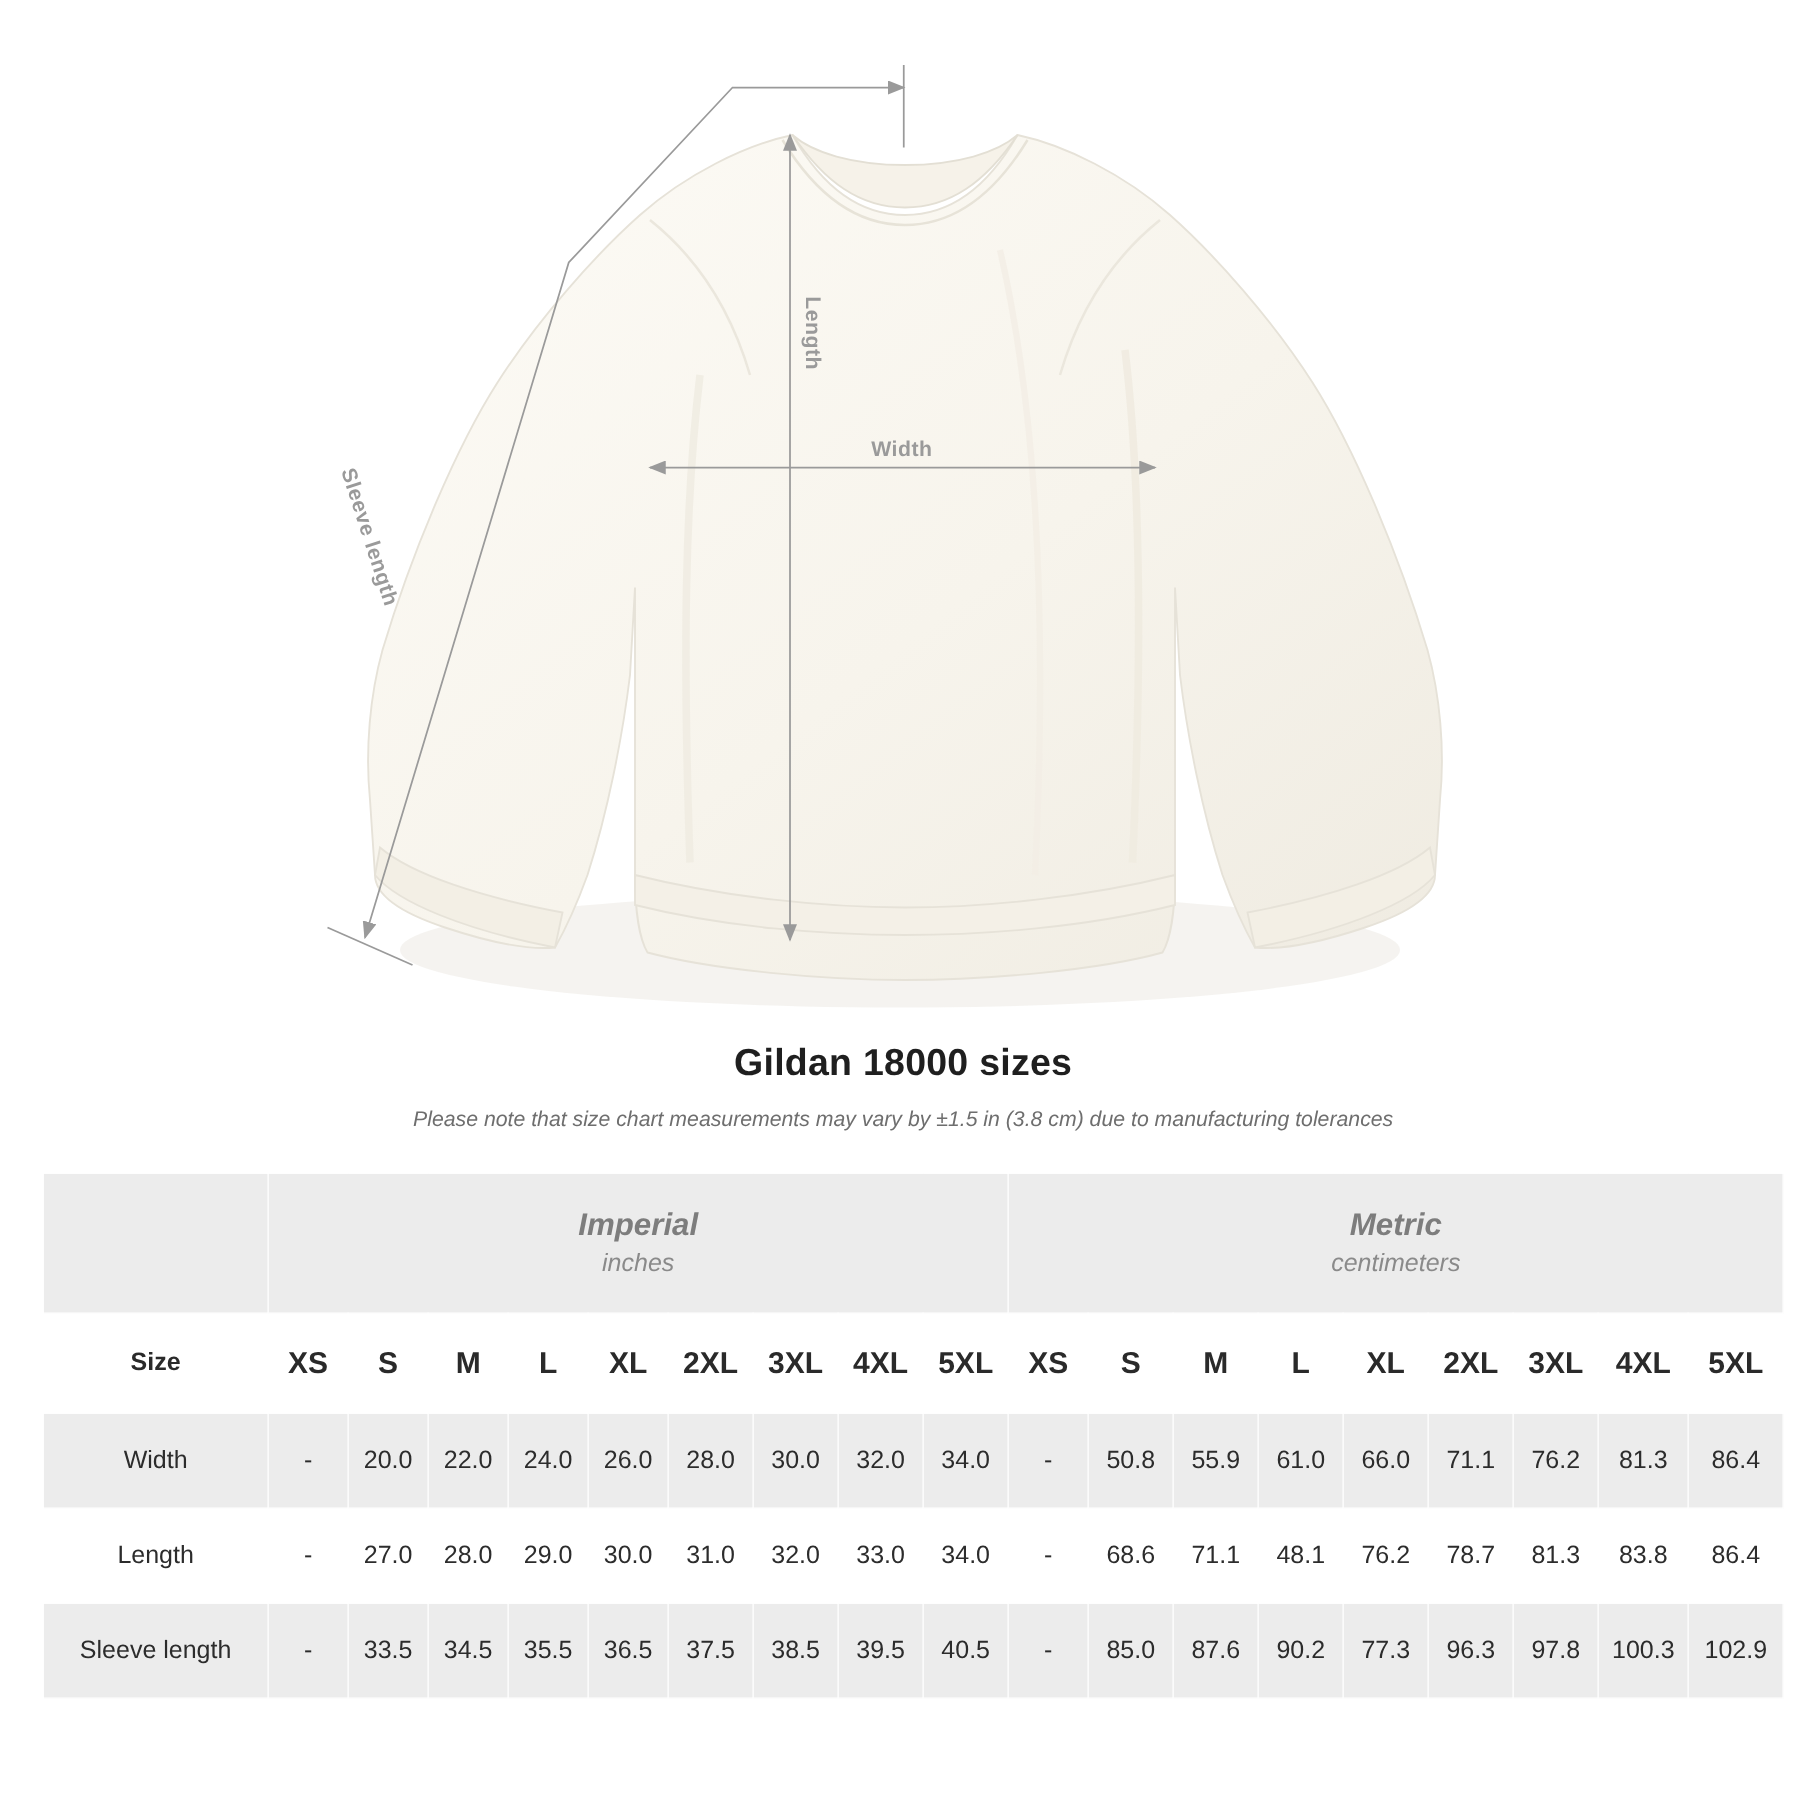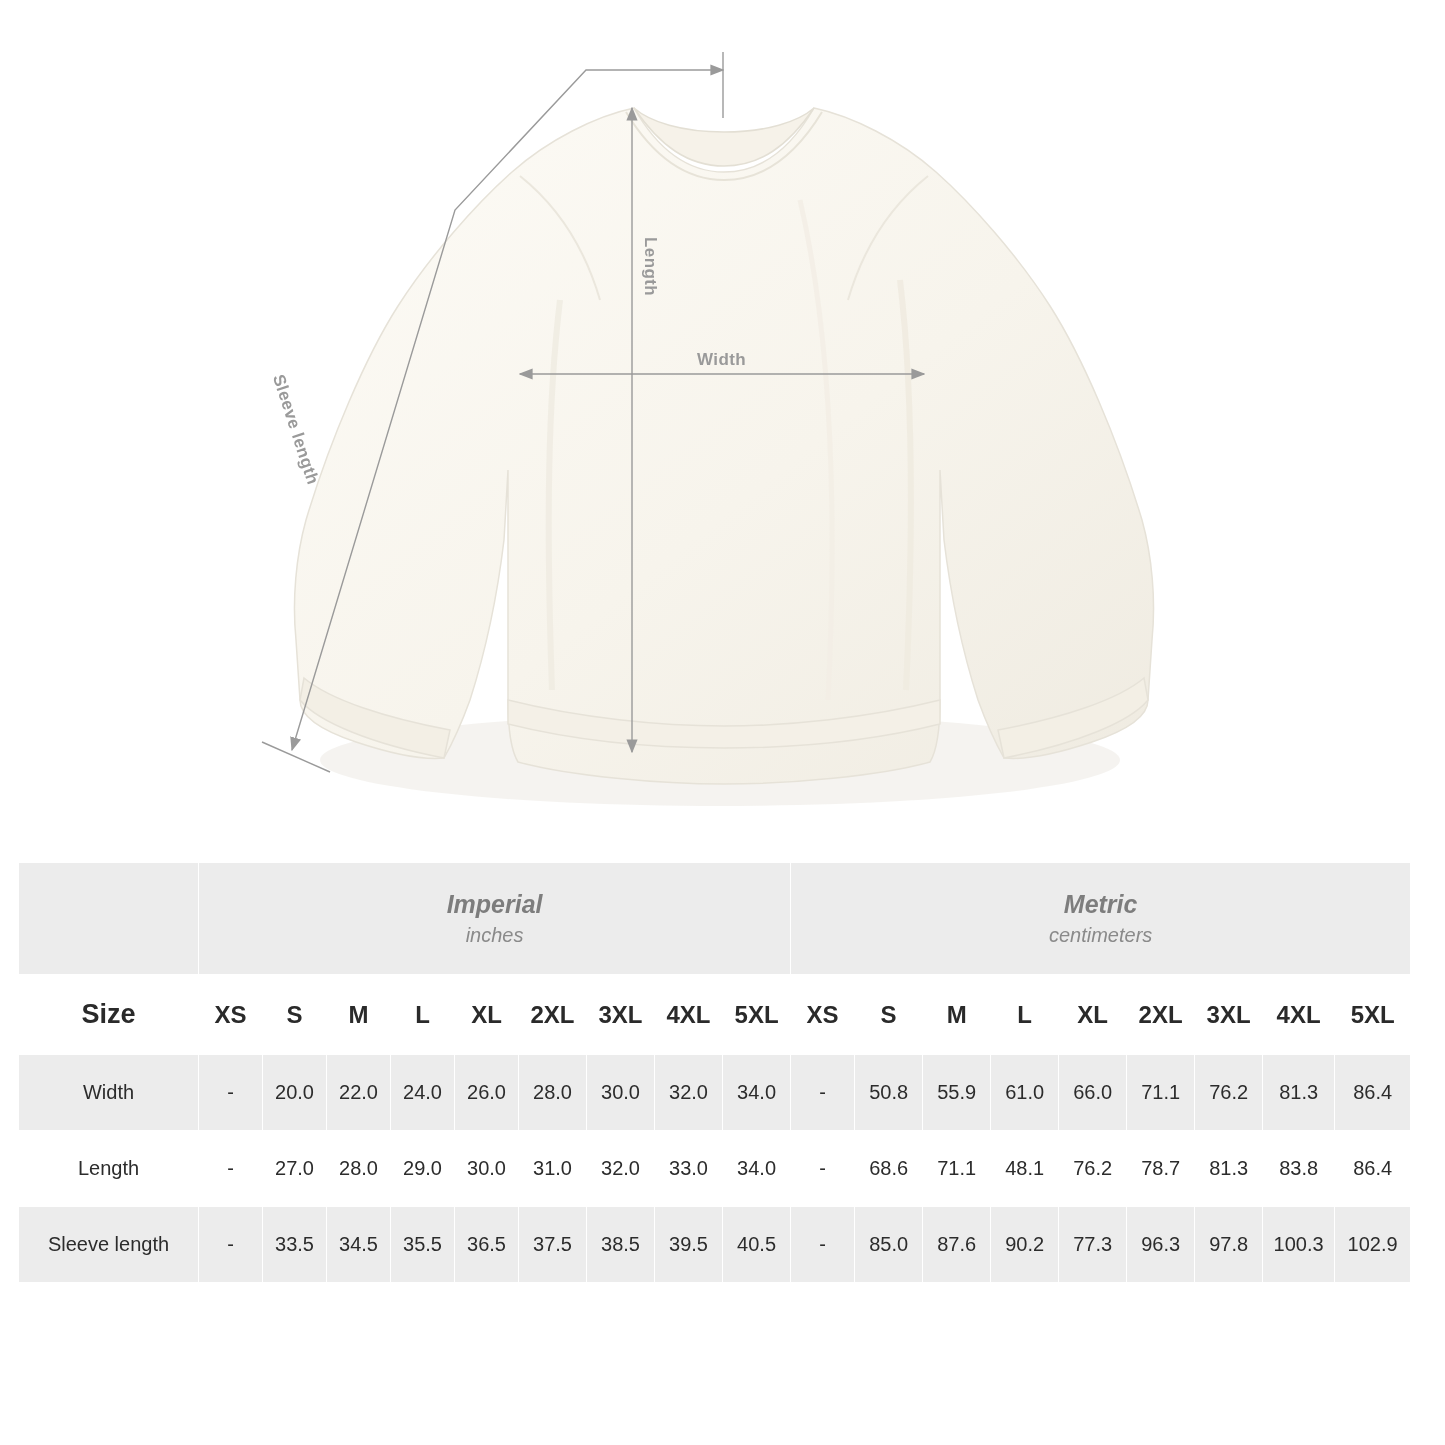--- a/index.html
+++ b/index.html
@@ -69,21 +69,21 @@
   .chart-note {
     font-size: 17px;
     font-style: italic;
     color: #6e6e6e;
     margin-top: 18px;
   }
 
   
   .table-wrap {
     margin-top: 32px;
-    padding: 0 18px;
+    padding: 0 34px;
   }
   table.size-table {
     width: 1353px;
     border-collapse: collapse;
     table-layout: fixed;
   }
   table.size-table td, table.size-table th {
     border: 1px solid #ffffff;
     text-align: center;
     vertical-align: middle;
@@ -109,21 +109,21 @@
   }
 
   tr.head-row td {
     background: #ffffff;
     height: 80px;
     font-size: 24px;
     color: #2a2a2a;
     font-weight: bold;
   }
   tr.head-row td.rowlabel {
-    font-size: 27px;
+    font-size: 20px;
   }
 
   tr.data-row td {
     height: 76px;
     font-size: 20px;
     color: #2c2c2c;
   }
   tr.data-row.shade td { background: #ececec; }
   tr.data-row.plain td { background: #ffffff; }
   td.rowlabel {
@@ -211,20 +211,24 @@
       <polyline points="723,70 586,70 455,210 292,750" fill="none" stroke="#9a9a9a" stroke-width="1.4" marker-start="url(#arrL)" marker-end="url(#arrR)"></polyline>
       <line x1="723" y1="52" x2="723" y2="118" stroke="#9a9a9a" stroke-width="1.4"></line>
       <line x1="262" y1="742" x2="330" y2="772" stroke="#9a9a9a" stroke-width="1.4"></line>
     </svg>
 
     <div class="dim-label length">Length</div>
     <div class="dim-label width">Width</div>
     <div class="dim-label sleeve">Sleeve length</div>
   </div>
 
+  <div class="title-block">
+    <h1 class="chart-title">Gildan 18000 sizes</h1>
+    <div class="chart-note">Please note that size chart measurements may vary by ±1.5 in (3.8 cm) due to manufacturing tolerances</div>
+  </div>
 
   <div class="table-wrap">
     <table class="size-table">
       <colgroup>
         <col style="width:180px">
         <col style="width:64px">
           <col style="width:64px">
           <col style="width:64px">
         <col style="width:64px">
           <col style="width:64px">

